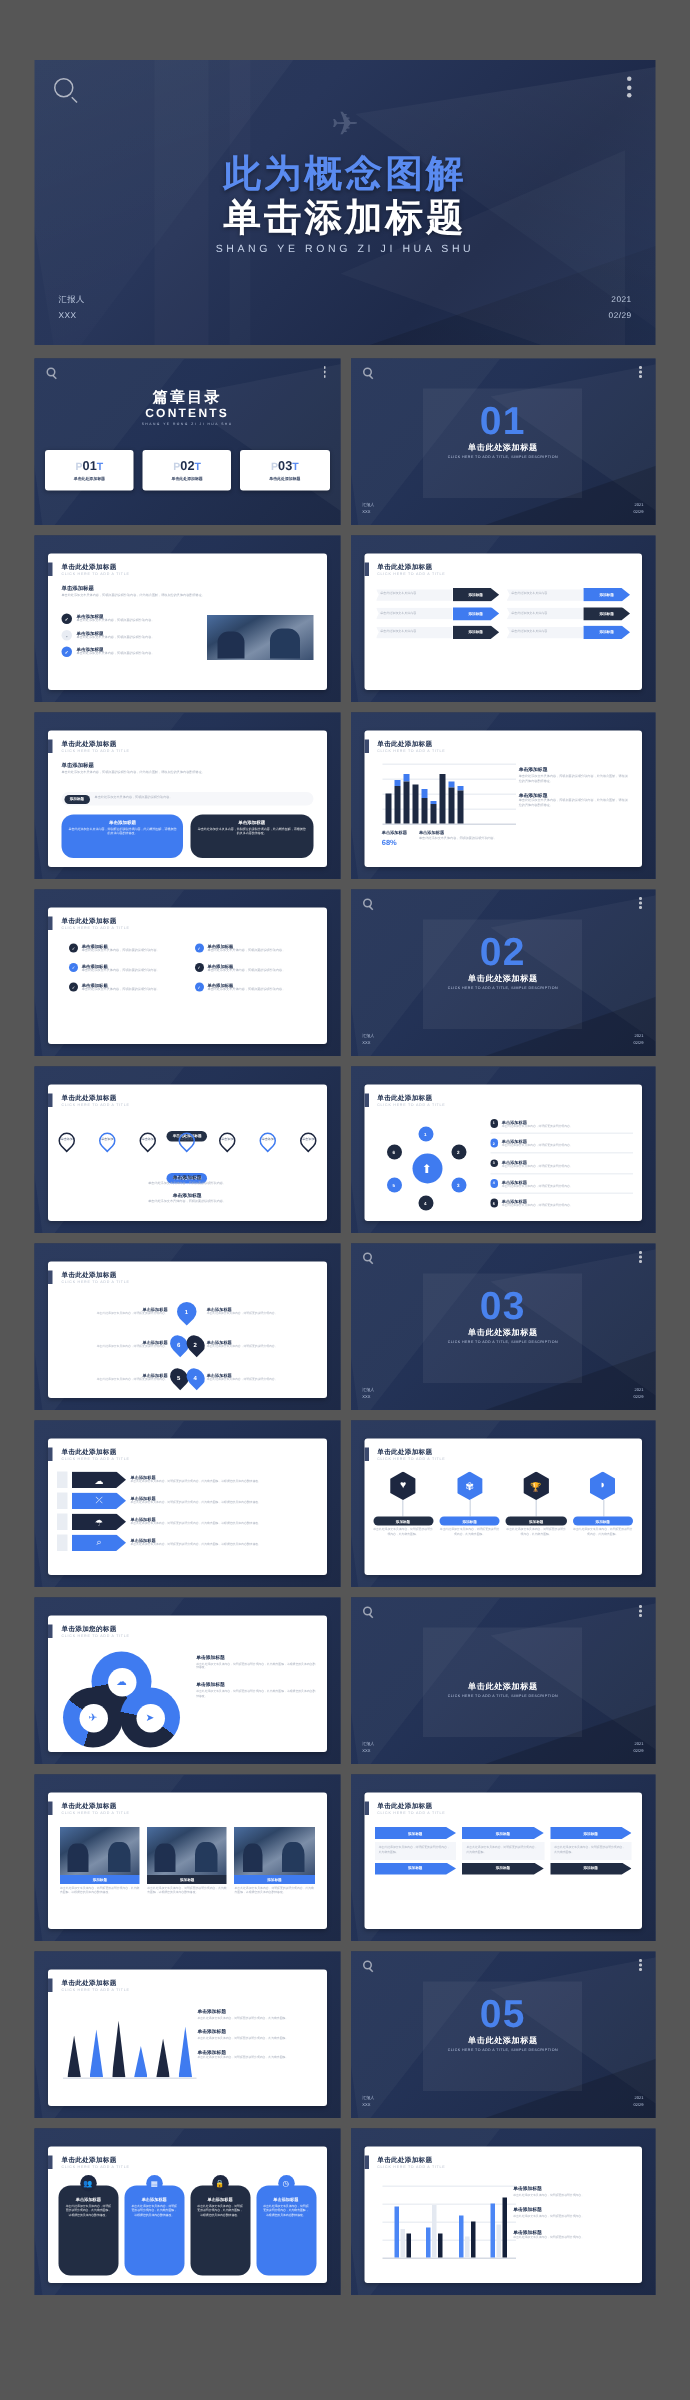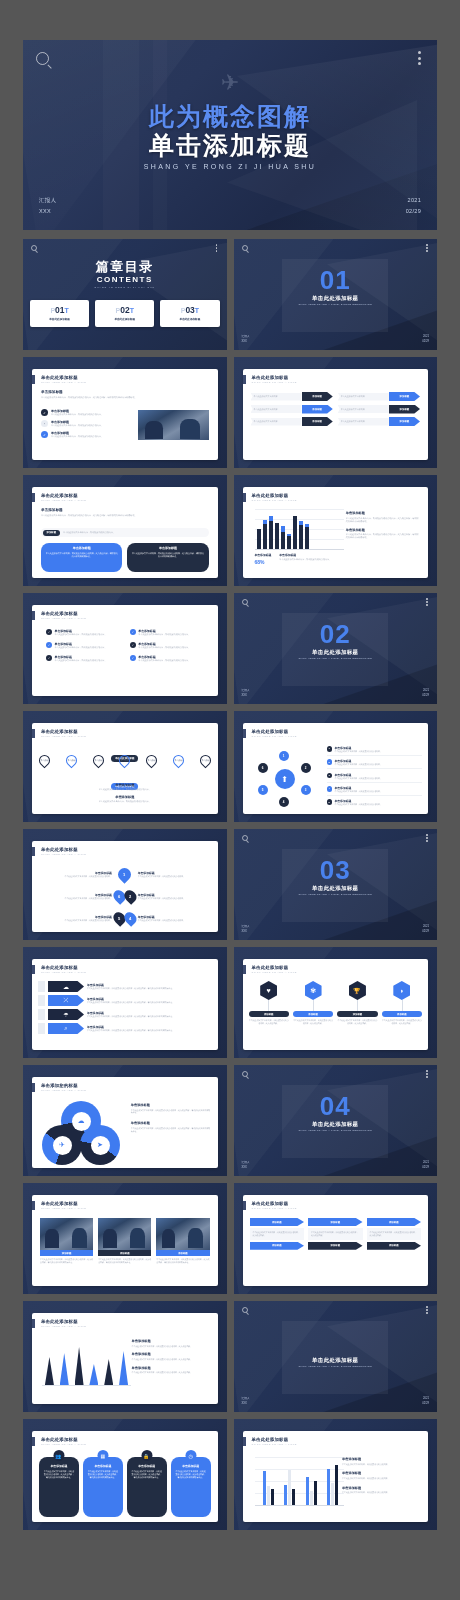--- a/index.html
+++ b/index.html
@@ -114,21 +114,21 @@
   .div-num { position:absolute; left:0; right:0; top:28%; text-align:center; z-index:4;
     font-size:26px; font-weight:bold; color:#4b86f5; line-height:.8; opacity:.95;
     letter-spacing:1px; }
   .div-label { position:absolute; left:0; right:0; top:50%; text-align:center; z-index:5;
     font-size:5.4px; font-weight:bold; color:#fff; letter-spacing:.4px; }
   .div-en { position:absolute; left:0; right:0; top:58%; text-align:center; z-index:5;
     font-size:2.4px; color:#b9c6e2; letter-spacing:.3px; }
 
   
   .toc-title { position:absolute; left:0; right:0; top:17%; text-align:center; z-index:5; }
-  .toc-cn { font-size:13px; font-weight:bold; color:#fff; letter-spacing:1.5px; }
+  .toc-cn { font-size:10px; font-weight:bold; color:#fff; letter-spacing:1.5px; }
   .toc-en { font-size:8px; font-weight:bold; color:#fff; letter-spacing:1.5px; margin-top:-1px;}
   .toc-py { font-size:2.2px; color:#b5c2db; letter-spacing:1px; margin-top:2px; line-height:1.5; }
   .toc-cards { position:absolute; left:7px; right:7px; top:55%; display:flex; gap:6px; z-index:5; }
   .toc-card { flex:1; background:#fff; border-radius:2px; padding:5px 2px 6px;
     text-align:center; box-shadow:0 1px 3px rgba(0,0,0,.3); }
   .toc-num { font-size:8.5px; font-weight:bold; color:#1f2e4d; letter-spacing:0; }
   .toc-num .p { color:#c8d3e6; font-size:7px; }
   .toc-num .t { color:#5a8bf0; font-size:7px; }
   .toc-cap { font-size:2.6px; color:#32415f; margin-top:2px; font-weight:bold; }
   .chip { display:inline-block; border-radius:6px; font-size:2.4px; font-weight:bold;
@@ -847,21 +847,20 @@
     <div class="bgshape s-t3"></div>
     <div class="mini-top">
       <div class="mini-search"></div>
       <div class="mini-kebab">
           <i></i>
           <i></i>
           <i></i>
         </div>
     </div>
     <div class="div-box"></div>
-    <div class="div-num">04</div>
     <div class="div-label">单击此处添加标题</div>
     <div class="div-en">CLICK HERE TO ADD A TITLE, SIMPLE DESCRIPTION</div>
     <div class="mini-foot-l">
       <div>汇报人</div>
       <div>XXX</div>
     </div>
     <div class="mini-foot-r">
       <div>2021</div>
       <div>02/29</div>
     </div>
@@ -959,20 +958,21 @@
     <div class="bgshape s-t3"></div>
     <div class="mini-top">
       <div class="mini-search"></div>
       <div class="mini-kebab">
           <i></i>
           <i></i>
           <i></i>
         </div>
     </div>
     <div class="div-box"></div>
+    <div class="div-num">05</div>
     <div class="div-label">单击此处添加标题</div>
     <div class="div-en">CLICK HERE TO ADD A TITLE, SIMPLE DESCRIPTION</div>
     <div class="mini-foot-l">
       <div>汇报人</div>
       <div>XXX</div>
     </div>
     <div class="mini-foot-r">
       <div>2021</div>
       <div>02/29</div>
     </div>

